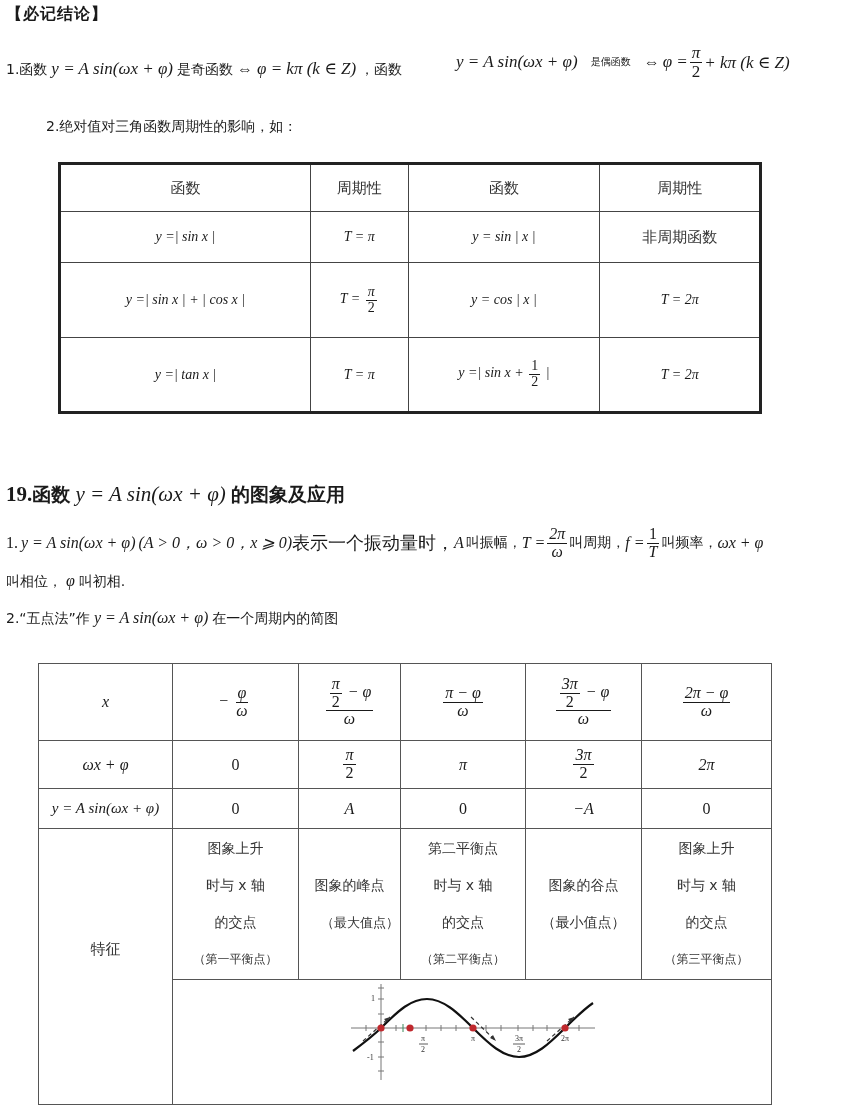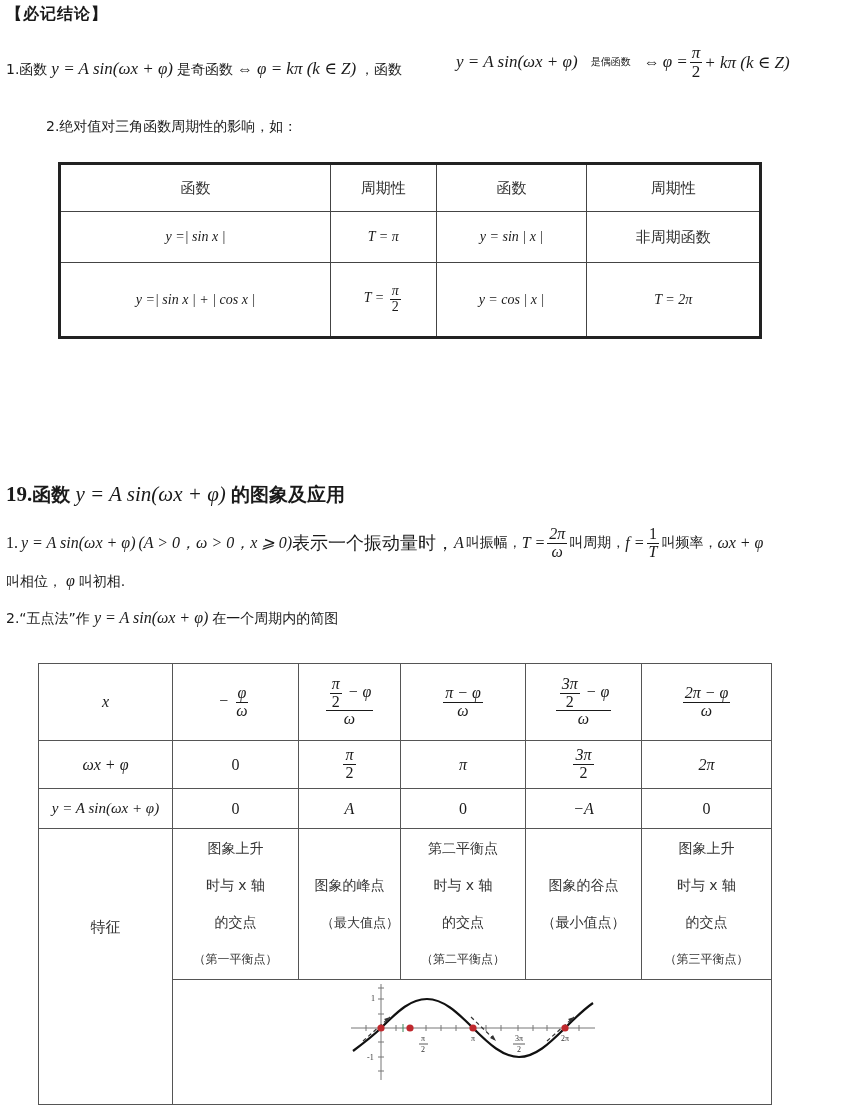--- a/index.html
+++ b/index.html
@@ -72,20 +72,33 @@
     <td class="m">
       <span>T =</span>
       <span class="frac">
         <span class="num">π</span>
         <span class="den" style="font-style:normal;">2</span>
       </span>
     </td>
     <td class="m">y = cos | x |</td>
     <td class="m">T = 2π</td>
   </tr>
+  <tr style="height:75px;">
+    <td class="m">y =| tan x |</td>
+    <td class="m">T = π</td>
+    <td class="m">
+      <span>y =| sin x +</span>
+      <span class="frac" style="font-style:normal;">
+        <span class="num">1</span>
+        <span class="den">2</span>
+      </span>
+      <span>|</span>
+    </td>
+    <td class="m">T = 2π</td>
+  </tr>
 </tbody>
   </table>
 
 <div class="abs sec19">
   <span>19.</span><span style="font-family:'DejaVu Sans',sans-serif;font-size:19px;">函数</span>
   <span class="m">y = A sin(ωx + φ)</span>
   <span style="font-family:'DejaVu Sans',sans-serif;font-size:19px;">的图象及应用</span>
 </div>
 
 <div class="abs line" style="left:6px; top:526px; display:flex; align-items:center; font-size:16px;">
@@ -197,21 +210,21 @@
   </tr>
   <tr style="height:40px;">
     <td class="m" style="font-size:15px;">y = A sin(ωx + φ)</td>
     <td>0</td>
     <td class="m">A</td>
     <td>0</td>
     <td class="m">−A</td>
     <td>0</td>
   </tr>
   <tr style="height:151px;">
-    <td class="cn" rowspan="2" style="vertical-align:top;padding-top:80px;font-size:15px;">特征</td>
+    <td class="cn" rowspan="2" style="vertical-align:top;padding-top:102px;font-size:15px;">特征</td>
     <td class="cn">
       <div>图象上升</div>
       <div>时与 x 轴</div>
       <div>的交点</div>
       <div class="cn-small">（第一平衡点）</div>
     </td>
     <td class="cn">
       <div>图象的峰点</div>
       <div class="cn-small" style="font-size:13px;text-align:right;">（最大值点）</div>
     </td>

